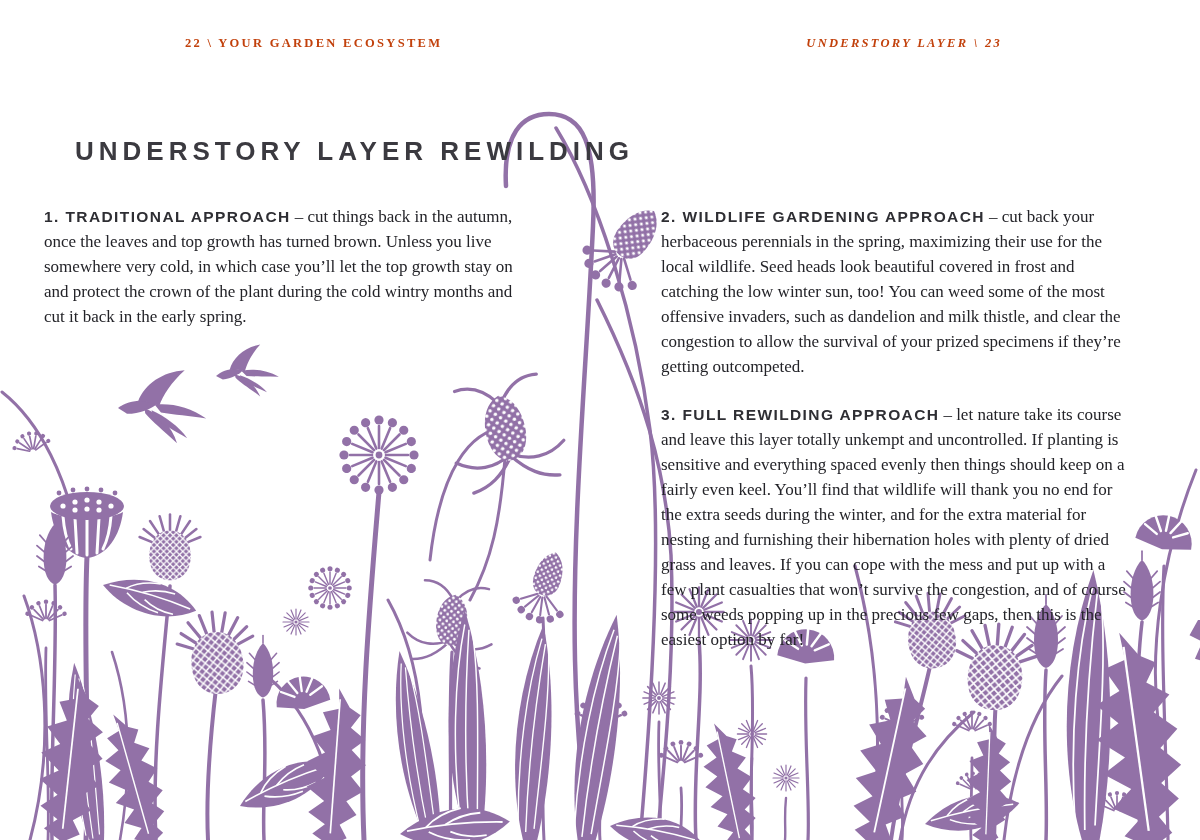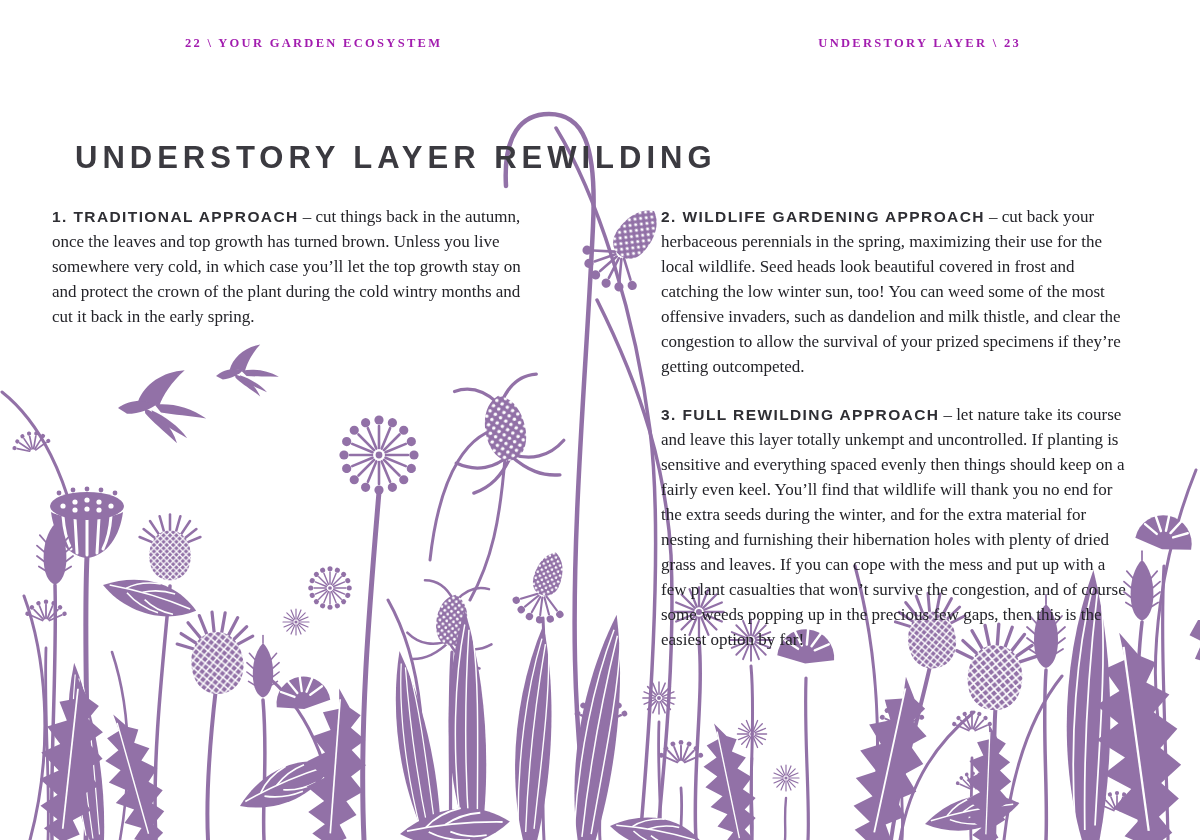--- a/index.html
+++ b/index.html
@@ -5,36 +5,36 @@
   html,body{margin:0;padding:0;}
   body{
     width:1200px;height:840px;overflow:hidden;background:#ffffff;
     font-family:"Liberation Serif", serif;position:relative;
   }
   .spread{position:absolute;inset:0;}
   
   .runhead{
     position:absolute;top:36px;
     font-family:"Liberation Serif", serif;font-weight:bold;
-    font-size:12.5px;letter-spacing:2.3px;color:#a21caf;
+    font-size:12.5px;letter-spacing:2.3px;color:#c2410c;
   }
   .runhead.left{left:185px;}
-  .runhead.right{right:179px;}
+  .runhead.right{right:198px;font-style:italic;}
   
   .title{
     position:absolute;left:75px;top:119px;
     font-family:"Liberation Sans", sans-serif;font-weight:bold;
-    font-size:31px;letter-spacing:5px;color:#3b3a40;
+    font-size:26px;letter-spacing:5px;color:#3b3a40;
   }
   
   .col{
     position:absolute;top:204px;width:473px;
     font-size:17px;line-height:25px;color:#232328;
   }
-  .col.left{left:52px;}
+  .col.left{left:44px;}
   .col.right{left:661px;}
   .col p{margin:0 0 23px 0;}
   .sec-label{
     font-family:"Liberation Sans", sans-serif;font-weight:bold;
     font-size:15.5px;letter-spacing:1.4px;color:#2e2e33;
     margin-right:4px;
   }
   
   .art{position:absolute;inset:0;z-index:0;}
   .txt{position:relative;z-index:2;}

